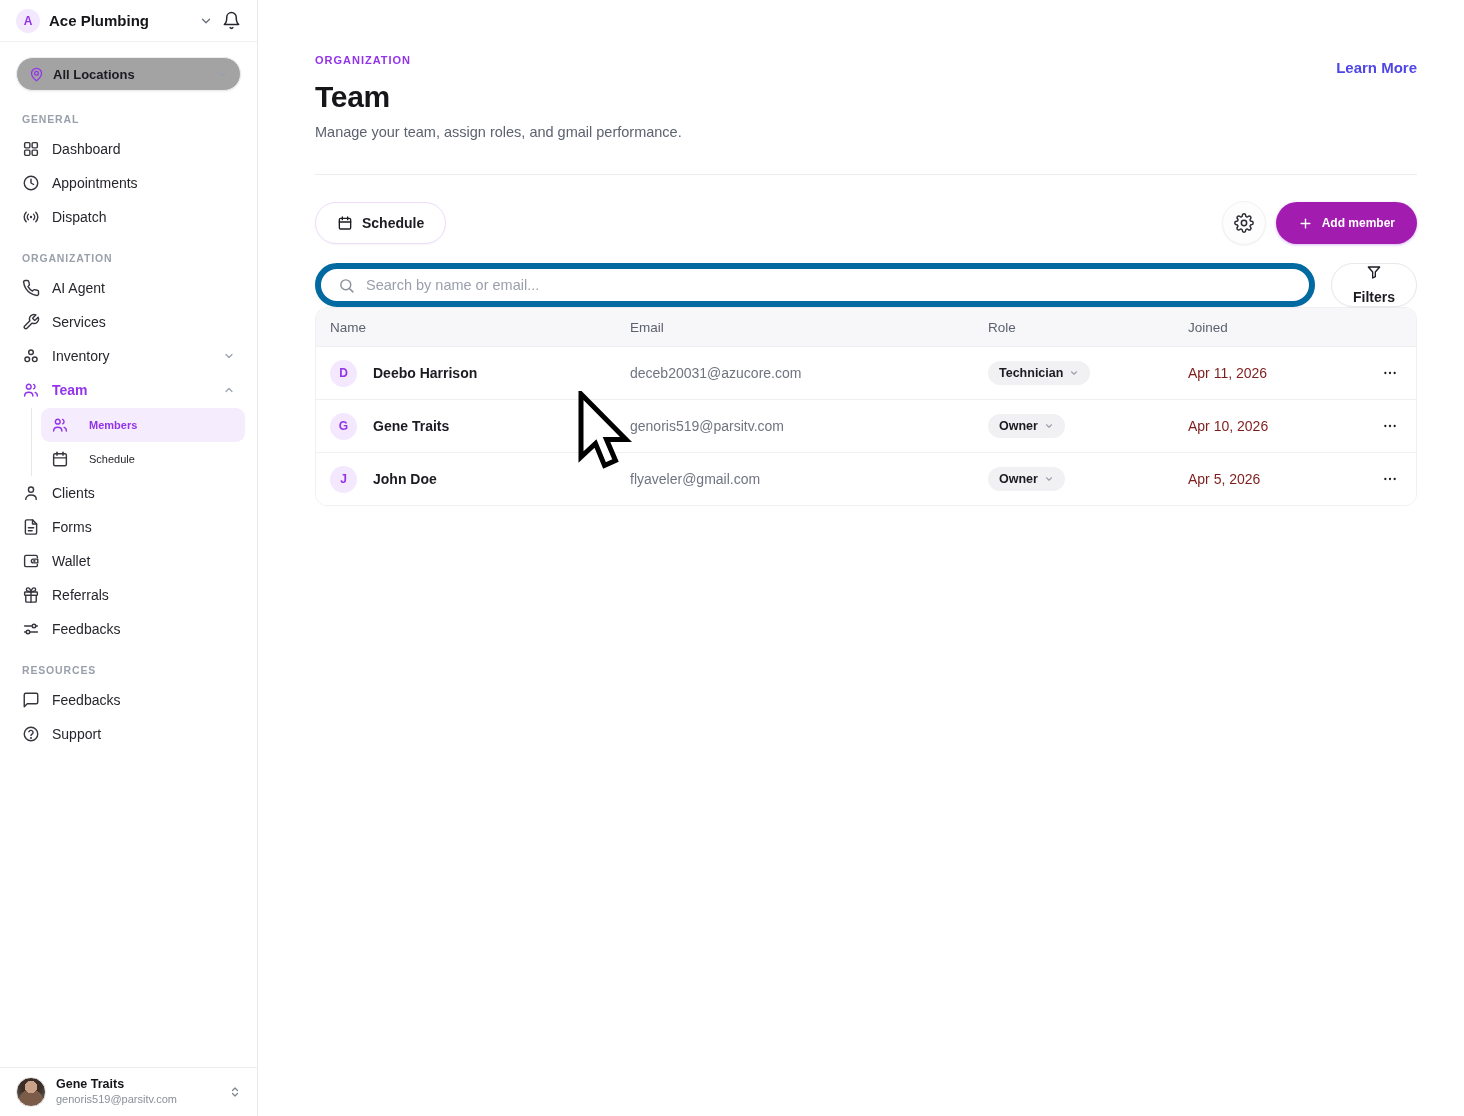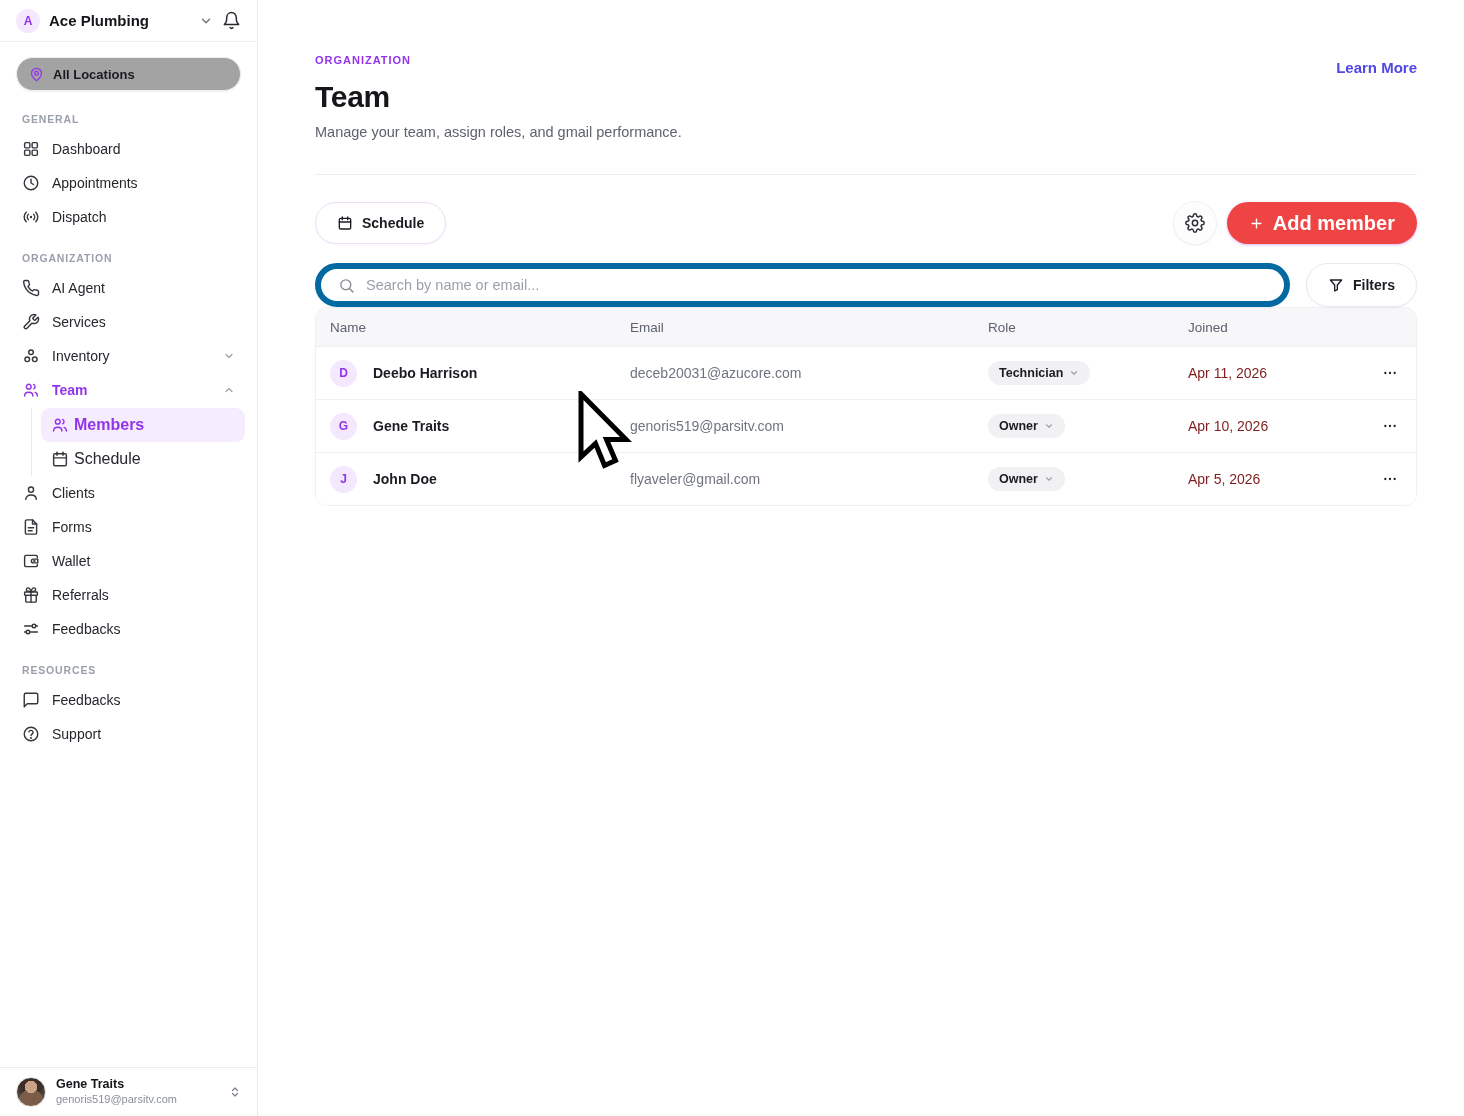--- a/index.html
+++ b/index.html
@@ -52,22 +52,22 @@
   }
   .nav-item .nicon { width:18px; color:#36363e; flex:none; }
   .nav-item .chev { margin-left:auto; color:#9aa0aa; }
   .nav-item.active { color:#9333ea; font-weight:600; }
   .nav-item.active .nicon { color:#9333ea; }
   .submenu {
     margin-left:19px; border-left:1px solid #e6e6eb;
     padding-left:9px; margin-top:1px;
   }
   .subitem {
-    height:34px; display:flex; align-items:center; gap:5px;
-    padding:0 10px; border-radius:9px; font-size:16px; font-weight:500; color:#26262d;
+    height:34px; display:flex; align-items:center; gap:20px;
+    padding:0 10px; border-radius:9px; font-size:11px; font-weight:500; color:#26262d;
   }
   .subitem .nicon { width:18px; color:#36363e; }
   .subitem.active { background:#f5ecfd; color:#9333ea; font-weight:600; }
   .subitem.active .nicon { color:#9333ea; }
 
   .sidebar-user {
     margin-top:auto; border-top:1px solid #ececf0;
     padding:9px 16px; display:flex; align-items:center; gap:10px;
   }
   .user-photo {
@@ -107,40 +107,41 @@
   }
   .toolbar-right { display:flex; align-items:center; gap:10px; }
   .gear-btn {
     width:44px; height:44px; border-radius:50%;
     background:#fdfdfe; border:1px solid #f2f2f5;
     box-shadow:0 1px 2px rgba(16,24,40,.05);
     display:flex; align-items:center; justify-content:center;
     color:#2c2c33; cursor:pointer;
   }
   .btn-primary {
-    height:42px; padding:0 22px; font-size:20px;
-    background:#ef4444; color:#fff; border:none;
+    height:42px; padding:0 22px; font-size:12px;
+    background:#a21caf; color:#fff; border:none;
     box-shadow:0 1px 3px rgba(147,51,234,.35);
   }
 
   .search-row { margin-top:18px; display:flex; gap:16px; }
   .search-box {
     flex:1; height:44px; border:6px solid #0369a1; border-radius:22px;
     background:#fff; display:flex; align-items:center; gap:11px; padding:0 17px;
     box-shadow:0 1px 2px rgba(16,24,40,.03);
   }
   .search-box input {
     flex:1; border:none; outline:none; font-family:inherit;
     font-size:14.5px; color:#1b1b22; background:transparent;
   }
   .search-box input::placeholder { color:#9aa0ab; }
   .btn-filters {
     height:44px; padding:0 21px; font-size:14px; color:#1b1b22;
     background:#fff; border:1px solid #e8e8ed;
     box-shadow:0 1px 2px rgba(16,24,40,.03);
+    flex-direction:column;
   }
 
   
   .table { border:1px solid #f0f0f3; border-radius:12px; overflow:hidden; }
   .t-head {
     display:grid; grid-template-columns:300px 358px 200px 190px 1fr;
     align-items:center; height:38px; padding:0 14px;
     background:#f7f7f9; color:#5d6270; font-size:13.5px;
   }
   .t-row {

